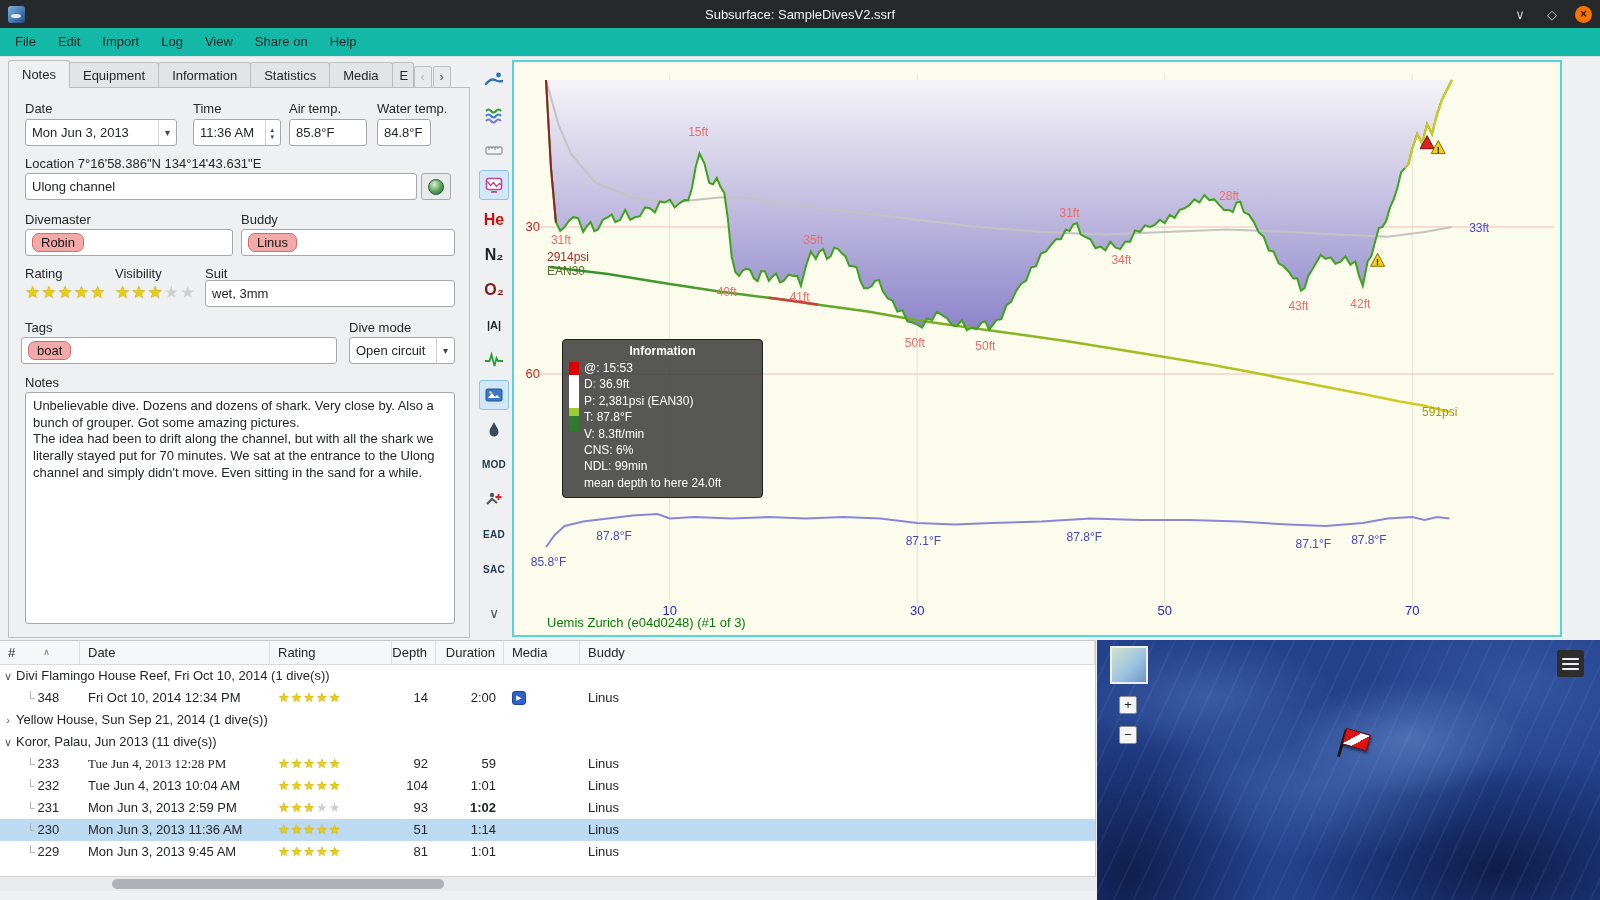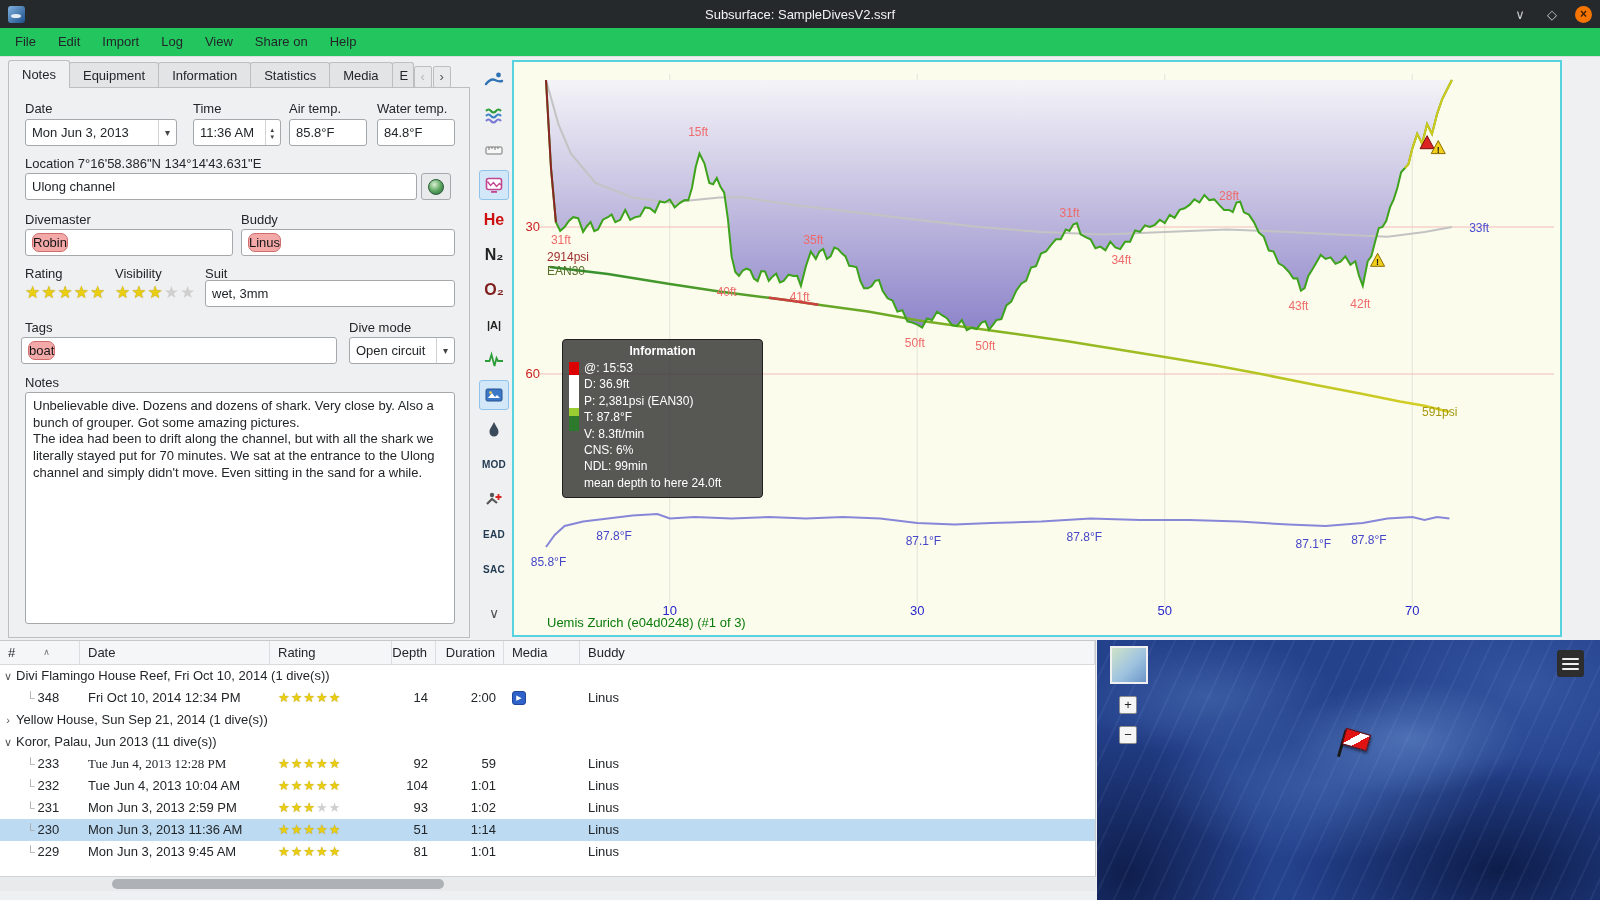--- a/index.html
+++ b/index.html
@@ -10,39 +10,39 @@
   
   #titlebar { left:0; top:0; width:1600px; height:28px; background:#26292c; display:flex; align-items:center; padding:0 8px; }
   #app-icon { width:17px; height:17px; border-radius:3px; background:linear-gradient(135deg,#7fb2e0,#1d4e89); position:relative; }
   #app-icon::after { content:""; position:absolute; left:3px; top:8px; width:10px; height:4px; border-radius:50%; background:#fff; opacity:.85; }
   #title-text { position:absolute; left:0; right:0; text-align:center; color:#f2f3f4; font-size:13px; }
   #win-controls { margin-left:auto; display:flex; align-items:center; gap:14px; z-index:2; }
   .winbtn { color:#c8cacc; font-size:13px; width:18px; text-align:center; cursor:default; }
   #close-btn { width:17px; height:17px; border-radius:50%; background:#f67400; color:#3a1c00; font-size:12px; line-height:16px; text-align:center; font-weight:bold; }
 
   
-  #menubar { left:0; top:28px; width:1600px; height:29px; background:#22c55e; border-bottom:1px solid #dcdee0; display:flex; align-items:center; padding-left:4px; }
+  #menubar { left:0; top:28px; width:1600px; height:29px; background:#14b8a6; border-bottom:1px solid #dcdee0; display:flex; align-items:center; padding-left:4px; }
   .menu-item { padding:0 11px; line-height:28px; color:#232629; }
 
   
   #leftpanel { left:8px; top:60px; width:462px; height:578px; }
   #tabbar { position:absolute; left:0; top:0; width:462px; height:28px; display:flex; align-items:flex-end; }
   .tab { height:26px; padding:0 13px; line-height:25px; background:#e2e4e5; border:1px solid #bcbec0; border-bottom:none; border-radius:3px 3px 0 0; margin-right:-1px; color:#232629; white-space:nowrap; }
   .tab.active { background:#eff0f1; height:28px; line-height:28px; z-index:2; }
   .tab.clipped { width:22px; padding:0 0 0 7px; overflow:hidden; }
   .tabarrow { width:18px; height:22px; border:1px solid #bcbec0; background:#e8eaeb; text-align:center; line-height:20px; color:#555; margin-left:1px; border-radius:2px; }
   .tabarrow.disabled { color:#b5b7b9; }
   #tabcontent { position:absolute; left:0; top:27px; width:462px; height:551px; border:1px solid #bcbec0; background:#eff0f1; }
 
   .flabel { position:absolute; font-size:13px; color:#232629; }
   .field { position:absolute; border:1px solid #a6a9ab; background:#fff; border-radius:3px; height:27px; font-size:13px; color:#232629; padding:0 6px; display:flex; align-items:center; }
   input.field, textarea.field { outline:none; }
   .combo-arrow { margin-left:auto; color:#444; font-size:10px; padding-left:6px; border-left:1px solid #d0d2d4; height:100%; display:flex; align-items:center; }
   .spin { margin-left:auto; display:flex; flex-direction:column; font-size:7px; color:#444; line-height:7px; border-left:1px solid #d0d2d4; padding-left:4px; height:100%; justify-content:center; }
-  .chip { background:#f4a9a9; border:1px solid #d06c6c; border-radius:7px; padding:0 0; height:19px; display:inline-flex; align-items:center; color:#151515; }
+  .chip { background:#f4a9a9; border:1px solid #d06c6c; border-radius:7px; padding:0 8px; height:19px; display:inline-flex; align-items:center; color:#151515; }
   .stars .st { letter-spacing:1px; }
   .stars-lg .st { font-size:17px; }
   .stars-sm .st { font-size:13px; }
   .st.f { color:#e9ce12; text-shadow:0 0 1px #9a7d00; }
   .st.e { color:#cfcfcf; }
   #globe-btn { position:absolute; width:30px; height:27px; border:1px solid #a6a9ab; border-radius:3px; background:#e8eaeb; display:flex; align-items:center; justify-content:center; }
   #globe-ic { width:16px; height:16px; border-radius:50%; background:radial-gradient(circle at 38% 32%, #d8f0d2, #54a058 55%, #2a6b44); border:1px solid #2a5c3a; }
   #notes-area { resize:none; white-space:pre-wrap; line-height:1.28; padding:5px 7px; align-items:flex-start; font-family:"Liberation Sans",sans-serif; }
 
   
@@ -148,21 +148,21 @@
       <span class="combo-arrow">▾</span>
     </div>
     <div class="field" style="left:184px;top:31px;width:88px">
       <span>11:36 AM</span>
       <span class="spin">
           <span>▴</span>
           <span>▾</span>
         </span>
     </div>
     <input class="field" style="left: 280px; top: 31px; width: 78px;" value="85.8°F">
-    <input class="field" style="left: 368px; top: 31px; width: 78px;" value="84.8°F">
+    <input class="field" style="left: 368px; top: 31px; width: 54px;" value="84.8°F">
 
     <span class="flabel" style="left:16px;top:68px">Location 7°16'58.386"N 134°14'43.631"E</span>
     <input class="field" style="left: 16px; top: 85px; width: 392px;" value="Ulong channel">
     <div id="globe-btn" style="left:412px;top:85px">
       <span id="globe-ic"></span>
     </div>
 
     <span class="flabel" style="left:16px;top:124px">Divemaster</span>
     <span class="flabel" style="left:232px;top:124px">Buddy</span>
     <div class="field" style="left:16px;top:141px;width:208px">
@@ -422,21 +422,21 @@
       <div class="lrow">
         <div class="lcell" style="width: 80px; padding: 0px;">
           <span class="tree-branch">└</span>
           <span>231</span>
         </div>
         <div class="lcell" style="width: 190px;">Mon Jun 3, 2013 2:59 PM</div>
         <div class="lcell" style="width: 122px;">
           <span class="stars stars-sm"><span class="st f">★</span><span class="st f">★</span><span class="st f">★</span><span class="st e">★</span><span class="st e">★</span></span>
         </div>
         <div class="lcell right" style="width: 44px;">93</div>
-        <div class="lcell right" style="width: 68px;">1:02</div>
+        <div class="lcell right" style="width: 68px; font-weight: bold;">1:02</div>
         <div class="lcell" style="width: 76px;"></div>
         <div class="lcell" style="flex: 1 1 0%;">Linus</div>
       </div>
       <div class="lrow selected">
         <div class="lcell" style="width: 80px; padding: 0px;">
           <span class="tree-branch">└</span>
           <span>230</span>
         </div>
         <div class="lcell" style="width: 190px;">Mon Jun 3, 2013 11:36 AM</div>
         <div class="lcell" style="width: 122px;">

